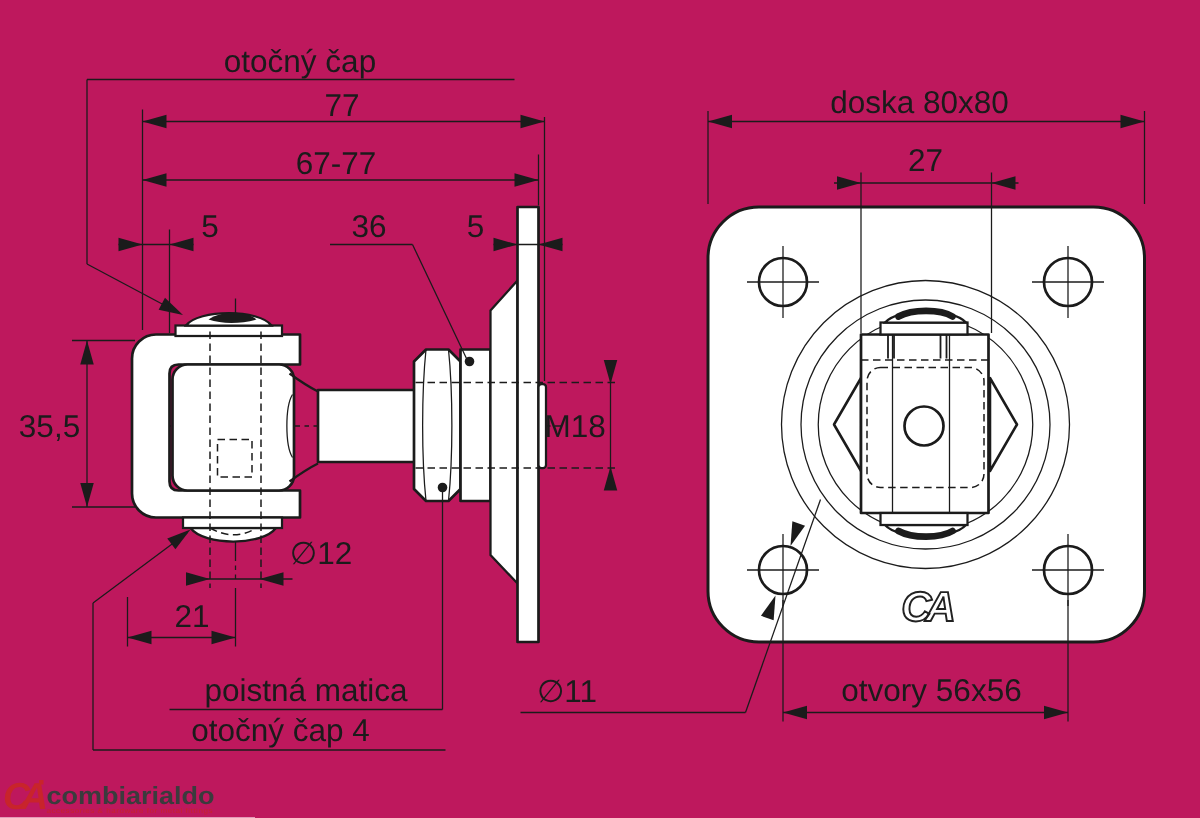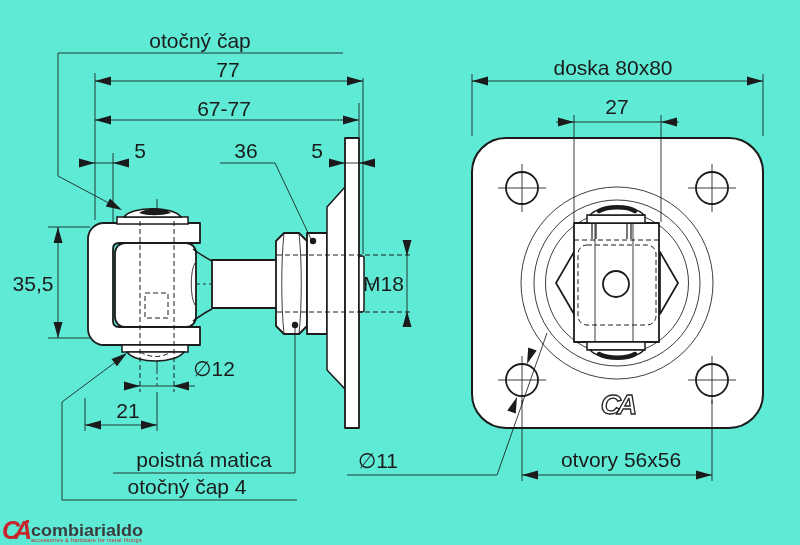--- a/index.html
+++ b/index.html
@@ -1,16 +1,16 @@
 <!DOCTYPE html>
 <html><head>
 <meta charset="utf-8">
 <style>
   html,body{margin:0;padding:0;background:#ffffff;}
-  #stage{position:relative;width:800px;height:545px;background:#5eead4;overflow:hidden;
+  #stage{position:relative;width:800px;height:545px;background:#be185d;overflow:hidden;
          font-family:"Liberation Sans",sans-serif;}
   svg{display:block}
   .thick{fill:#ffffff;stroke:#1b1b1b;stroke-width:1.8;stroke-linejoin:round;}
   .med{fill:none;stroke:#1b1b1b;stroke-width:1.5;}
   .medf{fill:#ffffff;stroke:#1b1b1b;stroke-width:1.5;}
   .thin{fill:none;stroke:#1b1b1b;stroke-width:0.85;}
   .dash{fill:none;stroke:#1b1b1b;stroke-width:1;stroke-dasharray:5 3;}
   .cline{fill:none;stroke:#1b1b1b;stroke-width:0.85;stroke-dasharray:14 3 3 3;}
   .dim{font-family:"Liberation Sans",sans-serif;font-size:21px;fill:#1b1b1b;}
   .arrow{fill:#1b1b1b;stroke:none;}

